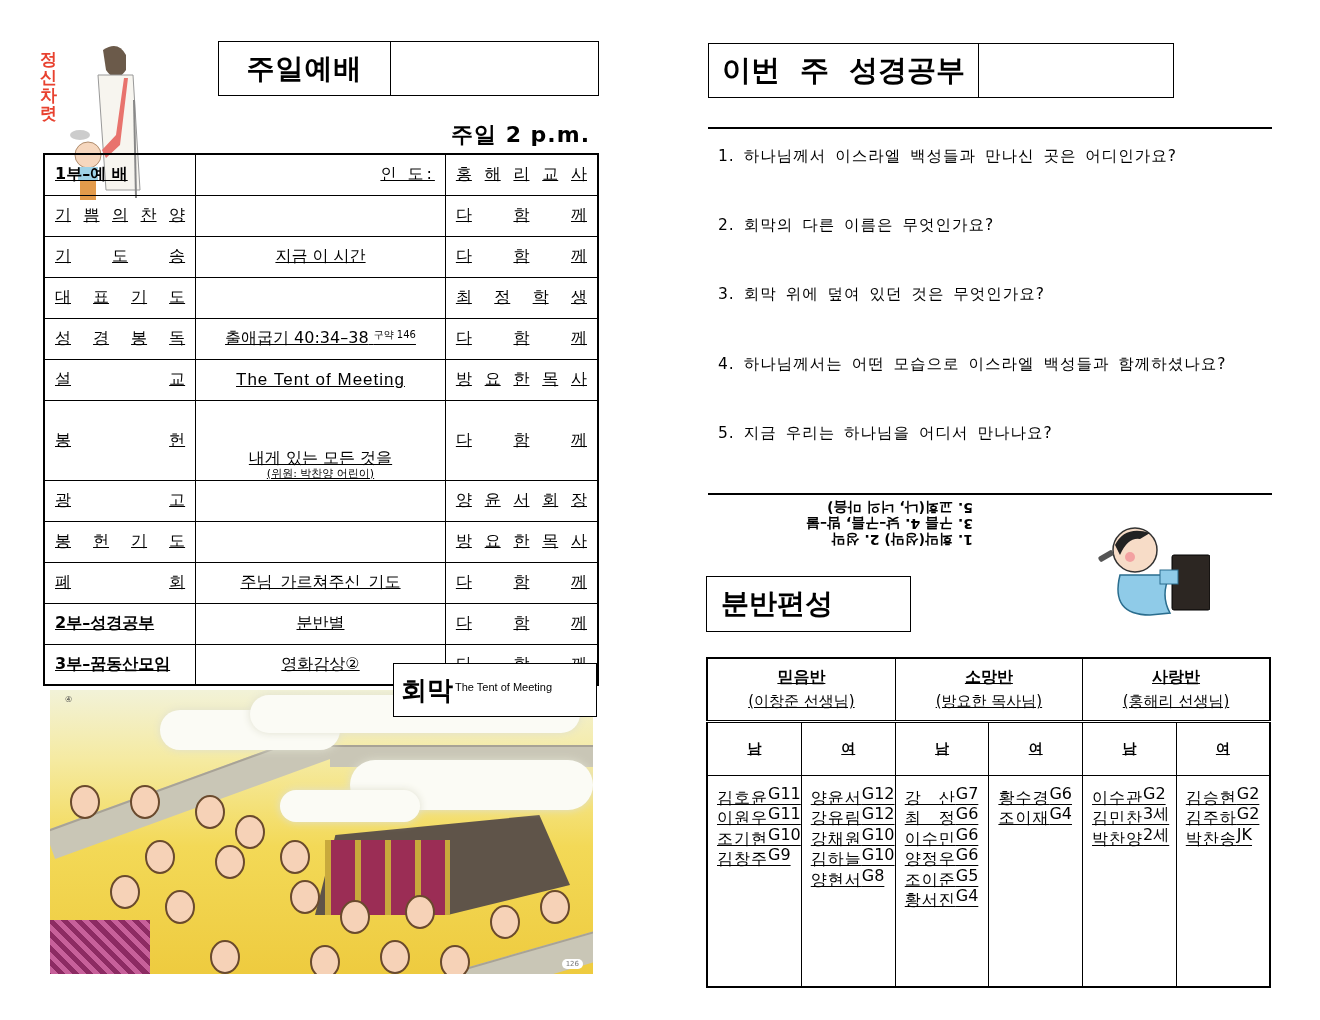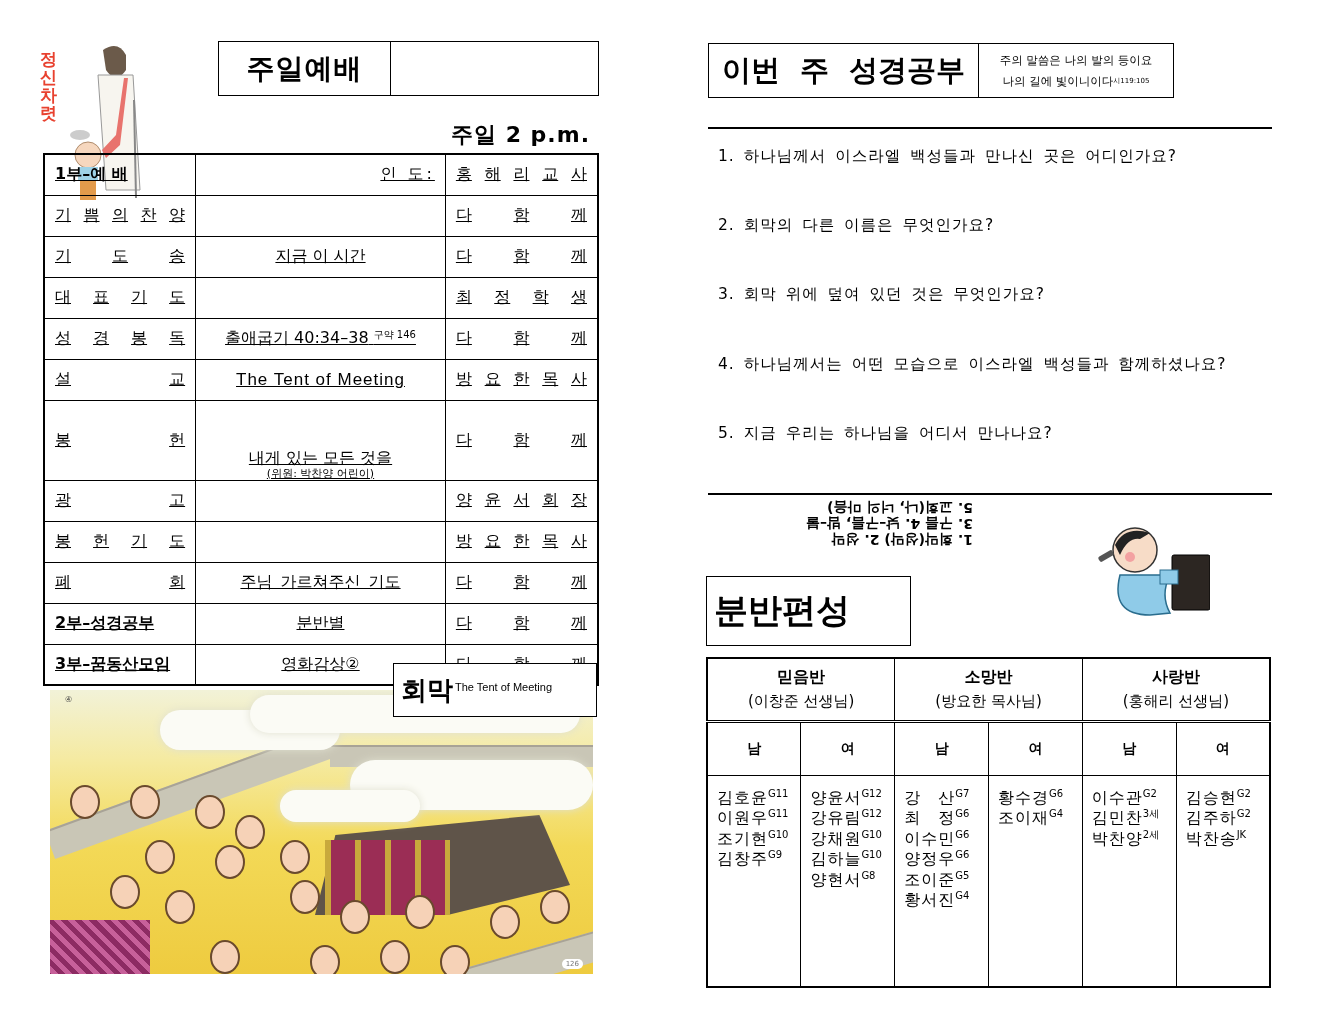--- a/index.html
+++ b/index.html
@@ -61,32 +61,32 @@
 
   .hr { left: 708px; width: 564px; height: 1.5px; background: #000; }
 
   .q { left: 718px; font-size: 15.5px; letter-spacing: 1px; word-spacing: 3px; }
 
   .answers { left: 728px; top: 500px; width: 245px; font-size: 14px; font-weight: bold; line-height: 16px;
              transform: rotate(180deg); transform-origin: center; text-align: left; }
 
   .boy { left: 1090px; top: 515px; width: 120px; height: 105px; }
 
-  .bb-box { left: 706px; top: 576px; width: 205px; height: 70px; border: 1.5px solid #000;
-            font-size: 34px; font-weight: bold; display: flex; align-items: center; padding-left: 7px; }
+  .bb-box { left: 706px; top: 576px; width: 205px; height: 56px; border: 1.5px solid #000;
+            font-size: 28px; font-weight: bold; display: flex; align-items: center; padding-left: 14px; }
 
   table.classes { position: absolute; left: 706px; top: 657px; width: 565px; border-collapse: collapse;
                   border: 2px solid #000; }
-  table.classes td { border: 1px solid #000; text-align: center; }
+  table.classes td { border: 1px solid #000; text-align: center; text-decoration: underline; }
   table.classes tr.hdr td { height: 63px; font-size: 15px; line-height: 24px; border-bottom: 3px double #000; }
   table.classes tr.hdr .cname { font-weight: bold; font-size: 16px; display: block; }
   table.classes tr.gender td { height: 54px; font-size: 14px; font-weight: bold; }
   table.classes tr.names td { height: 212px; vertical-align: top; text-align: left; padding: 12px 0 0 9px;
                               font-size: 16px; line-height: 20.5px; letter-spacing: 1px; }
-  table.classes tr.names sup { font-size: 10px; vertical-align: top; line-height: 12px; letter-spacing: 0; }
+  table.classes tr.names sup { font-size: 16px; vertical-align: top; line-height: 12px; letter-spacing: 0; }
   .name-line { display: block; white-space: nowrap; }
 </style>
 </head>
 <body>
 
 <div class="abs side-label">정신차렷</div>
 <svg class="abs jesus" viewBox="0 0 100 160">
   <ellipse cx="22" cy="95" rx="10" ry="5" fill="#ccc"></ellipse>
   <path d="M45 10 Q60 0 68 15 L68 30 Q58 45 48 30 Z" fill="#6b5a4a"></path>
   <path d="M40 35 L75 35 L82 150 L48 150 Z" fill="#f7f5ef" stroke="#999" stroke-width="1"></path>
@@ -340,24 +340,20 @@
   <span class="pnum">126</span>
 </div>
 
 <div class="abs hm-box">
   <span class="hm">회막</span>
   <span class="hm-en" style="font-family:'Liberation Sans',sans-serif;">The Tent of Meeting</span>
 </div>
 
 <div class="abs title-box2">
   <div class="big">이번 주 성경공부</div>
-  <div class="verse">
-    <span>주의 말씀은 나의 발의 등이요</span><br>
-    <span>나의 길에 빛이니이다</span><sup>시119:105</sup>
-  </div>
 </div>
 
 <div class="abs hr" style="top:127px;"></div>
 
 <div class="abs q" style="top:146px;text-align:right;">1. 하나님께서 이스라엘 백성들과 만나신 곳은 어디인가요?</div>
 <div class="abs q" style="top:215px;">2. 회막의 다른 이름은 무엇인가요?</div>
 <div class="abs q" style="top:284px;">3. 회막 위에 덮여 있던 것은 무엇인가요?</div>
 <div class="abs q" style="top:354px;">4. 하나님께서는 어떤 모습으로 이스라엘 백성들과 함께하셨나요?</div>
 <div class="abs q" style="top:423px;">5. 지금 우리는 하나님을 어디서 만나나요?</div>
 

